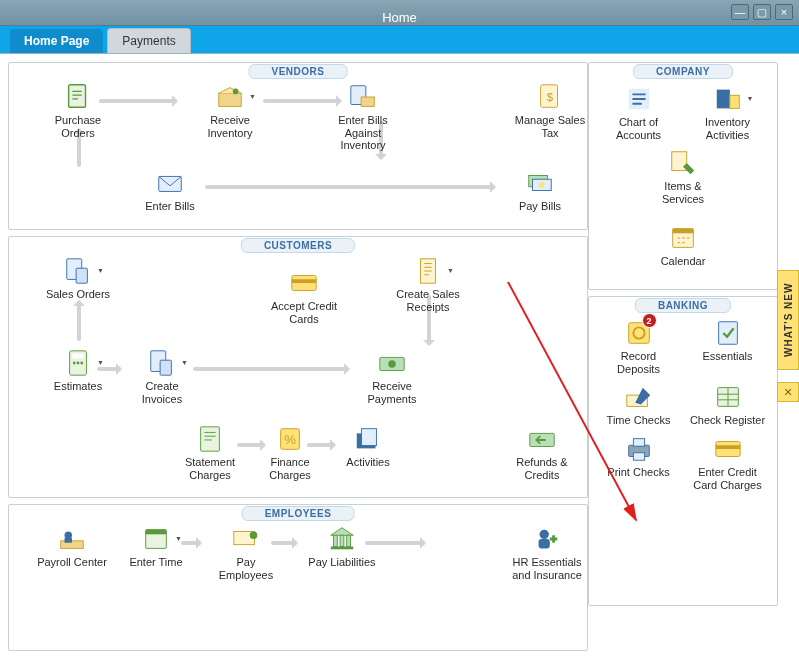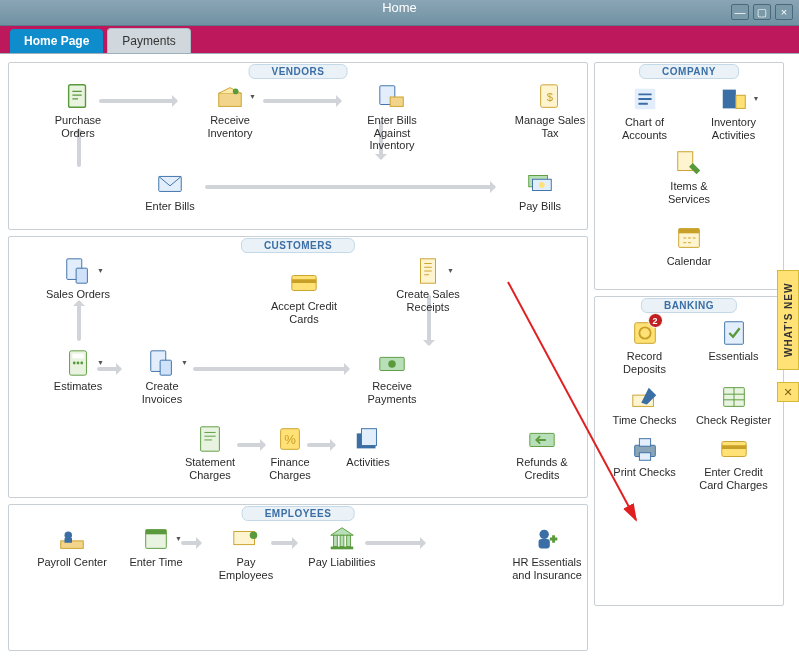--- a/index.html
+++ b/index.html
@@ -1,24 +1,24 @@
 <!DOCTYPE html>
 <html><head>
 <meta charset="utf-8">
 <style>
 * { box-sizing: border-box; margin: 0; padding: 0; }
 body { font-family: "Segoe UI", Tahoma, Arial, sans-serif; font-size: 12px; background: #fff; width: 799px; height: 660px; overflow: hidden; position: relative; }
-.titlebar { height: 26px; background: linear-gradient(#8aa5b5, #7092a3); display: flex; align-items: flex-start; justify-content: center; position: relative; color: #fff; font-size: 13px; border-bottom: 1px solid #5a7889; }
+.titlebar { height: 26px; background: linear-gradient(#8aa5b5, #7092a3); display: flex; align-items: flex-end; justify-content: center; position: relative; color: #fff; font-size: 13px; border-bottom: 1px solid #5a7889; }
 .titlebar-controls { position: absolute; right: 6px; top: 4px; display: flex; gap: 4px; }
 .titlebar-controls span { display: inline-flex; width: 18px; height: 16px; border: 1px solid #4a6a7b; background: #7a99a9; color: #fff; align-items: center; justify-content: center; font-size: 11px; cursor: pointer; border-radius: 2px; }
-.tabbar { height: 28px; background: #be185d; border-bottom: 1px solid #9fb0bd; display: flex; align-items: flex-end; padding-left: 10px; }
+.tabbar { height: 28px; background: #0ea5e9; border-bottom: 1px solid #9fb0bd; display: flex; align-items: flex-end; padding-left: 10px; }
 .tab { padding: 5px 14px 5px; border-radius: 4px 4px 0 0; font-size: 12px; cursor: pointer; margin-right: 4px; }
 .tab.active { background: #0f8ccc; color: #fff; font-weight: bold; }
 .tab.inactive { background: #d0d8de; color: #333; border: 1px solid #b0bcc6; border-bottom: none; }
-.workspace { padding: 8px; display: flex; gap: 6px; height: 605px; background: #fff; }
+.workspace { padding: 8px; display: flex; gap: 0; height: 605px; background: #fff; }
 .main-col { width: 580px; display: flex; flex-direction: column; gap: 6px; }
 .side-col { width: 190px; display: flex; flex-direction: column; gap: 6px; }
 .panel { border: 1px solid #c8cfd5; border-radius: 2px; padding: 4px 6px 8px; position: relative; }
 .panel-title { position: absolute; top: 1px; left: 50%; transform: translateX(-50%); background: #eaf2f8; border: 1px solid #c3d9e8; border-radius: 6px; padding: 1px 22px; font-size: 10px; font-weight: bold; color: #3a6ea5; letter-spacing: 0.5px; }
 .panel-body { margin-top: 14px; position: relative; }
 .item { position: absolute; display: flex; flex-direction: column; align-items: center; width: 74px; cursor: pointer; }
 .icon-box { width: 36px; height: 32px; display: flex; align-items: center; justify-content: center; margin-bottom: 1px; position: relative; }
 .icon-box svg { width: 32px; height: 30px; }
 .label { font-size: 11px; color: #2b2b2b; text-align: center; line-height: 1.15; max-width: 80px; }
 .caret { position: absolute; right: -8px; top: 12px; font-size: 7px; color: #555; }
@@ -76,21 +76,21 @@
           <div class="icon-box">
               <svg viewBox="0 0 32 32">
                 <rect x="4" y="12" width="24" height="14" fill="#f2d58a" stroke="#c8a028"></rect>
                 <path d="M4 12 L16 6 L28 12" fill="#ffe8a8" stroke="#c8a028"></path>
                 <circle cx="22" cy="10" r="3" fill="#5a9a3c"></circle>
               </svg>
               <span class="caret">▼</span>
             </div>
           <div class="label">Receive Inventory</div>
         </div>
-        <div class="item" style="left:340px;top:0">
+        <div class="item" style="left:311px;top:0">
           <div class="icon-box">
               <svg viewBox="0 0 32 32">
                 <rect x="3" y="4" width="16" height="20" rx="1" fill="#e3eefc" stroke="#3a6ea5"></rect>
                 <rect x="14" y="16" width="14" height="10" fill="#f2d58a" stroke="#c8a028"></rect>
               </svg>
             </div>
           <div class="label">Enter Bills Against Inventory</div>
         </div>
         <div class="item" style="left:498px;top:0">
           <div class="icon-box">

